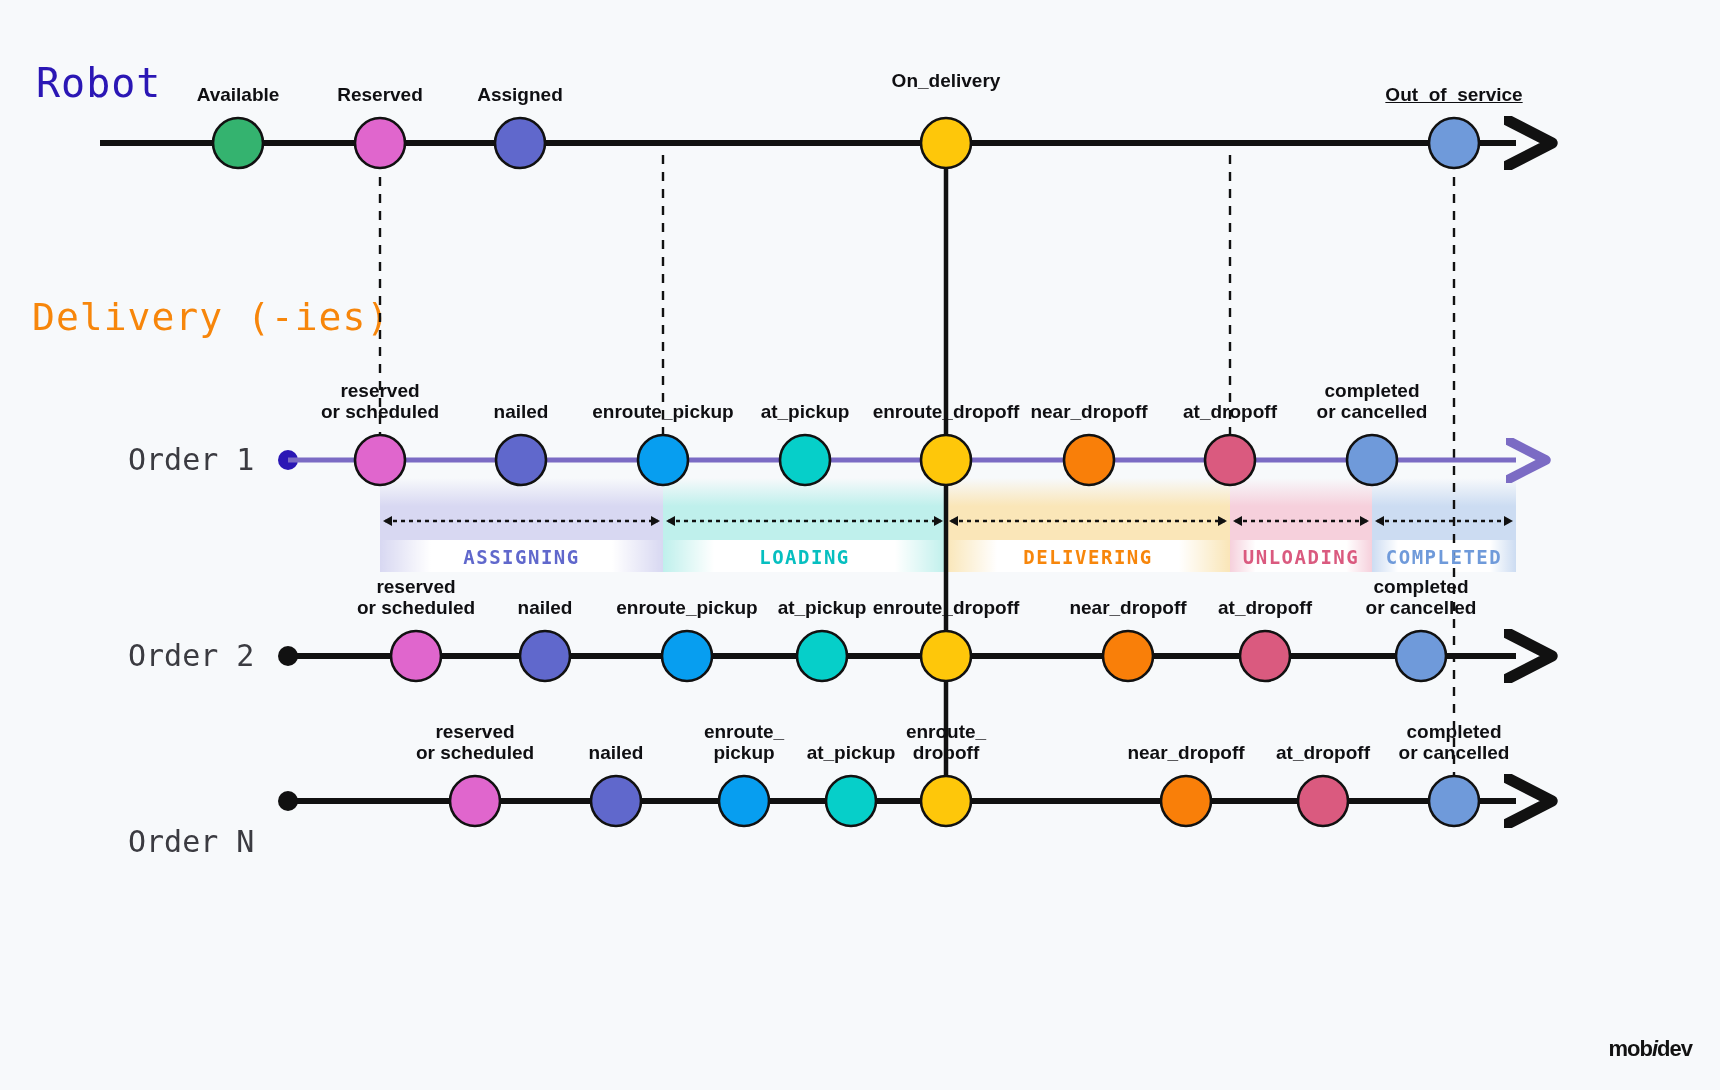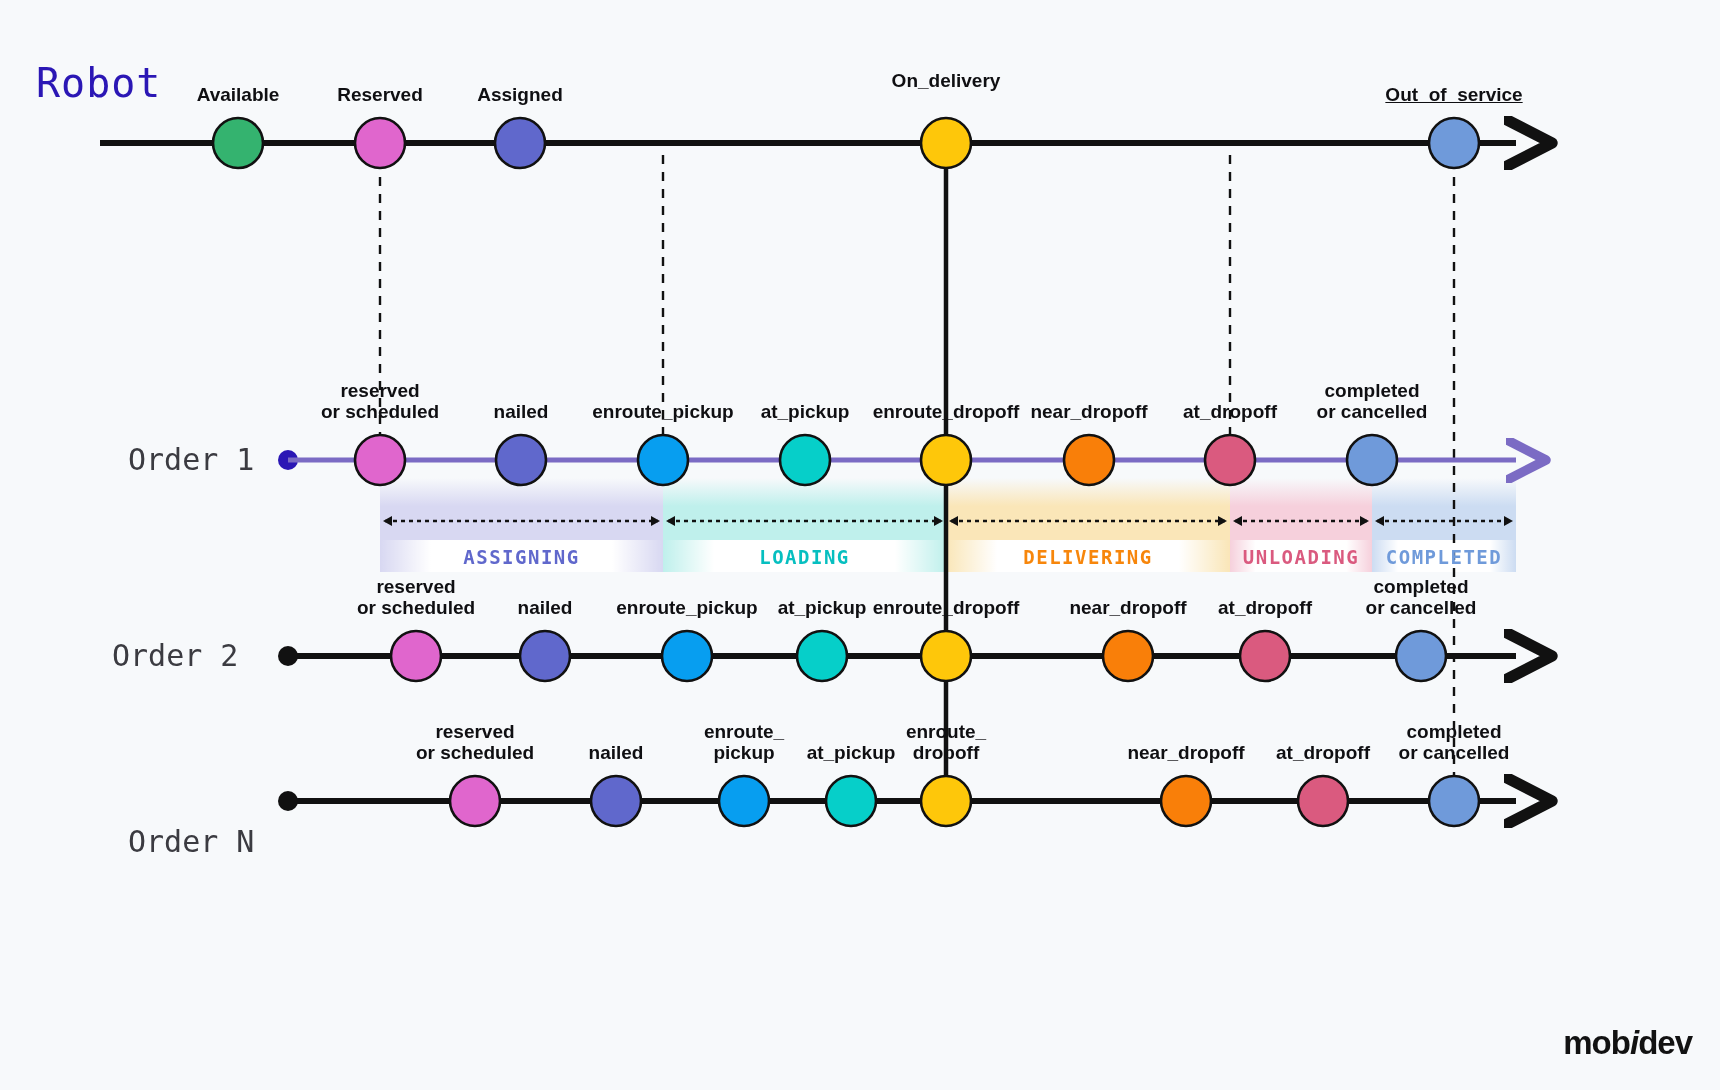--- a/index.html
+++ b/index.html
@@ -35,32 +35,33 @@
   }
   .phaselabel{
     position:absolute;
     font-family:"DejaVu Sans Mono","Liberation Mono",monospace;
     font-size:19px;font-weight:700;letter-spacing:1.5px;
     transform:translateX(-50%);
     white-space:nowrap;
   }
   #logo{
     position:absolute;right:28px;bottom:28px;
-    font-size:33px;font-weight:700;color:#121212;
+    font-size:22px;font-weight:700;color:#121212;
     letter-spacing:-1px;
     text-align:center;
   }
   #logo i{font-style:italic;font-weight:700;}
 </style>
 </head>
 <body>
 
 <div id="stage">
 
   <div class="hdr" id="robot-title">Robot</div>
+  <div class="hdr" id="delivery-title">Delivery (-ies)</div>
 
   <svg class="layer" id="gfx" viewBox="0 0 1720 1090" xmlns="http://www.w3.org/2000/svg">
       <defs>
         <marker id="arr-black" markerWidth="9" markerHeight="9" refX="2" refY="4.5" orient="auto">
           <path d="M0,0.4 L8,4.5 L0,8.6" fill="none" stroke="#111111" stroke-width="1.9" stroke-linecap="round" stroke-linejoin="round"></path>
         </marker>
         <marker id="arr-purple" markerWidth="9" markerHeight="9" refX="2" refY="4.5" orient="auto">
           <path d="M0,0.4 L8,4.5 L0,8.6" fill="none" stroke="#7b6bc4" stroke-width="1.9" stroke-linecap="round" stroke-linejoin="round"></path>
         </marker>
         <marker id="tri-r" markerWidth="10" markerHeight="10" refX="7" refY="5" orient="auto" markerUnits="userSpaceOnUse">
@@ -193,21 +194,21 @@
       <div class="nodelabel" style="left: 380px; top: 380px;">reserved
 or scheduled</div>
       <div class="nodelabel" style="left: 521px; top: 401px;">nailed</div>
       <div class="nodelabel" style="left: 663px; top: 401px;">enroute_pickup</div>
       <div class="nodelabel" style="left: 805px; top: 401px;">at_pickup</div>
       <div class="nodelabel" style="left: 946px; top: 401px;">enroute_dropoff</div>
       <div class="nodelabel" style="left: 1089px; top: 401px;">near_dropoff</div>
       <div class="nodelabel" style="left: 1230px; top: 401px;">at_dropoff</div>
       <div class="nodelabel" style="left: 1372px; top: 380px;">completed
 or cancelled</div>
-      <div class="rowlabel" style="left: 112px; top: 638px;">Order 2</div>
+      <div class="rowlabel" style="left: 128px; top: 638px;">Order 2</div>
       <div class="nodelabel" style="left: 416px; top: 576px;">reserved
 or scheduled</div>
       <div class="nodelabel" style="left: 545px; top: 597px;">nailed</div>
       <div class="nodelabel" style="left: 687px; top: 597px;">enroute_pickup</div>
       <div class="nodelabel" style="left: 822px; top: 597px;">at_pickup</div>
       <div class="nodelabel" style="left: 946px; top: 597px;">enroute_dropoff</div>
       <div class="nodelabel" style="left: 1128px; top: 597px;">near_dropoff</div>
       <div class="nodelabel" style="left: 1265px; top: 597px;">at_dropoff</div>
       <div class="nodelabel" style="left: 1421px; top: 576px;">completed
 or cancelled</div>

